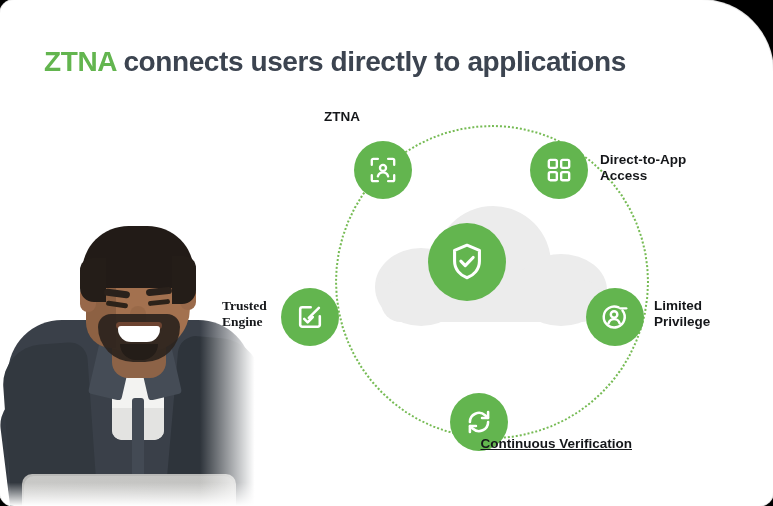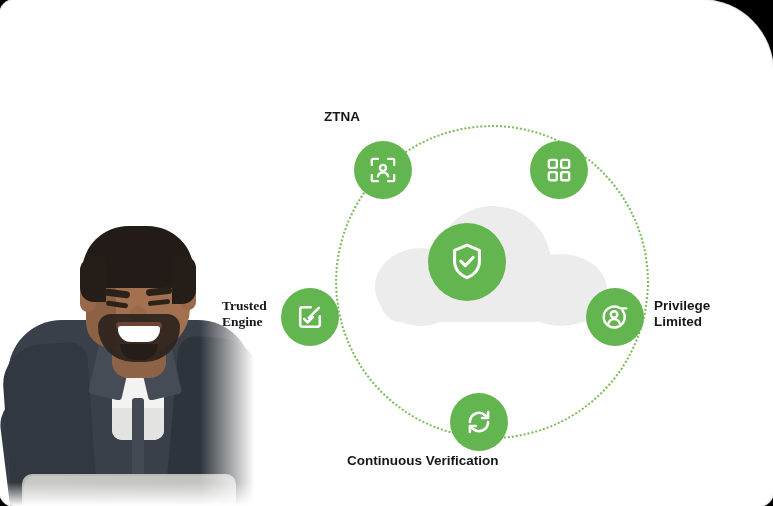--- a/index.html
+++ b/index.html
@@ -106,28 +106,31 @@
   #node-direct{left:268px;top:33px;}
   #node-trusted{left:19px;top:180px;}
   #node-limited{left:324px;top:180px;}
   #node-continuous{left:188px;top:285px;}
 
   .lbl{position:absolute;font-size:13.5px;font-weight:700;color:#15171a;line-height:1.2;}
   #lbl-identity{left:-34px;top:54px;width:120px;text-align:right;}
   #lbl-direct{left:338px;top:44px;width:150px;text-align:left;}
   #lbl-trusted{left:-40px;top:190px;width:50px;text-align:left;font-family:Liberation Serif, serif;}
   #lbl-limited{left:392px;top:190px;width:120px;text-align:left;}
-  #lbl-continuous{left:85px;top:345px;width:285px;text-align:left;}
+  #lbl-continuous{left:85px;top:328px;width:285px;text-align:right;text-decoration:underline;}
   #lbl-center{left:125px;top:215px;width:160px;text-align:center;font-size:13.5px;font-weight:700;color:#15171a;line-height:1.28;}
 </style>
 </head>
 <body>
 
 <div id="card">
 
+  <div id="title">
+    <span class="ztna">ZTNA</span><span> connects users directly to applications</span>
+  </div>
 
   <div id="photo">
     <div class="p jeans"></div>
       <div class="p jeans2"></div>
       <div class="p jeansShade"></div>
     <div class="p armL"></div>
       <div class="p armR"></div>
     <div class="p torso"></div>
       <div class="p torsoL"></div>
       <div class="p torsoR"></div>
@@ -196,20 +199,24 @@
     <div id="node-direct" class="node n-sm">
       <svg width="26" height="26" viewBox="0 0 24 24">
         <g fill="none" stroke="#fff" stroke-width="2.2">
           <rect x="2.6" y="2.6" width="7.4" height="7.4" rx="1.4"></rect>
           <rect x="14" y="2.6" width="7.4" height="7.4" rx="1.4"></rect>
           <rect x="2.6" y="14" width="7.4" height="7.4" rx="1.4"></rect>
           <rect x="14" y="14" width="7.4" height="7.4" rx="1.4"></rect>
         </g>
       </svg>
     </div>
+    <div id="lbl-direct" class="lbl">
+      <div>Direct-to-App</div>
+      <div>Access</div>
+    </div>
 
     <div id="node-trusted" class="node n-sm">
       <svg width="28" height="28" viewBox="0 0 24 24">
         <g fill="none" stroke="#fff" stroke-width="2.2" stroke-linecap="round" stroke-linejoin="round">
           <path d="M20.4 11.4v7.2a1.8 1.8 0 0 1-1.8 1.8H5.4a1.8 1.8 0 0 1-1.8-1.8V5.4a1.8 1.8 0 0 1 1.8-1.8h7.2"></path>
           <path d="M19.6 4.2 11 12.8"></path>
           <path d="M7 13.6l3 3 4.4-4.6"></path>
         </g>
       </svg>
     </div>
@@ -222,22 +229,22 @@
       <svg width="28" height="28" viewBox="0 0 24 24">
         <g fill="none" stroke="#fff" stroke-width="2.1" stroke-linecap="round" stroke-linejoin="round">
           <path d="M18.4 6.4a9 9 0 1 1-3.3-2.6"></path>
           <circle cx="11.2" cy="9.8" r="2.8"></circle>
           <path d="M6.4 17.4c.8-2.4 2.7-3.6 4.8-3.6s4 1.2 4.8 3.6"></path>
           <path d="M16.6 4.6h5"></path>
         </g>
       </svg>
     </div>
     <div id="lbl-limited" class="lbl">
+      <div>Limited</div>
       <div>Privilege</div>
-      <div>Limited</div>
     </div>
 
     <div id="node-continuous" class="node n-sm">
       <svg width="28" height="28" viewBox="0 0 24 24">
         <g fill="none" stroke="#fff" stroke-width="2.2" stroke-linecap="round" stroke-linejoin="round">
           <path d="M4.2 12a7.8 7.8 0 0 1 13-5.8l2.4 2.2"></path>
           <path d="M19.8 12a7.8 7.8 0 0 1-13 5.8l-2.4-2.2"></path>
           <path d="M19.8 3.4v5.2h-5.2"></path>
           <path d="M4.2 20.6v-5.2h5.2"></path>
         </g>

